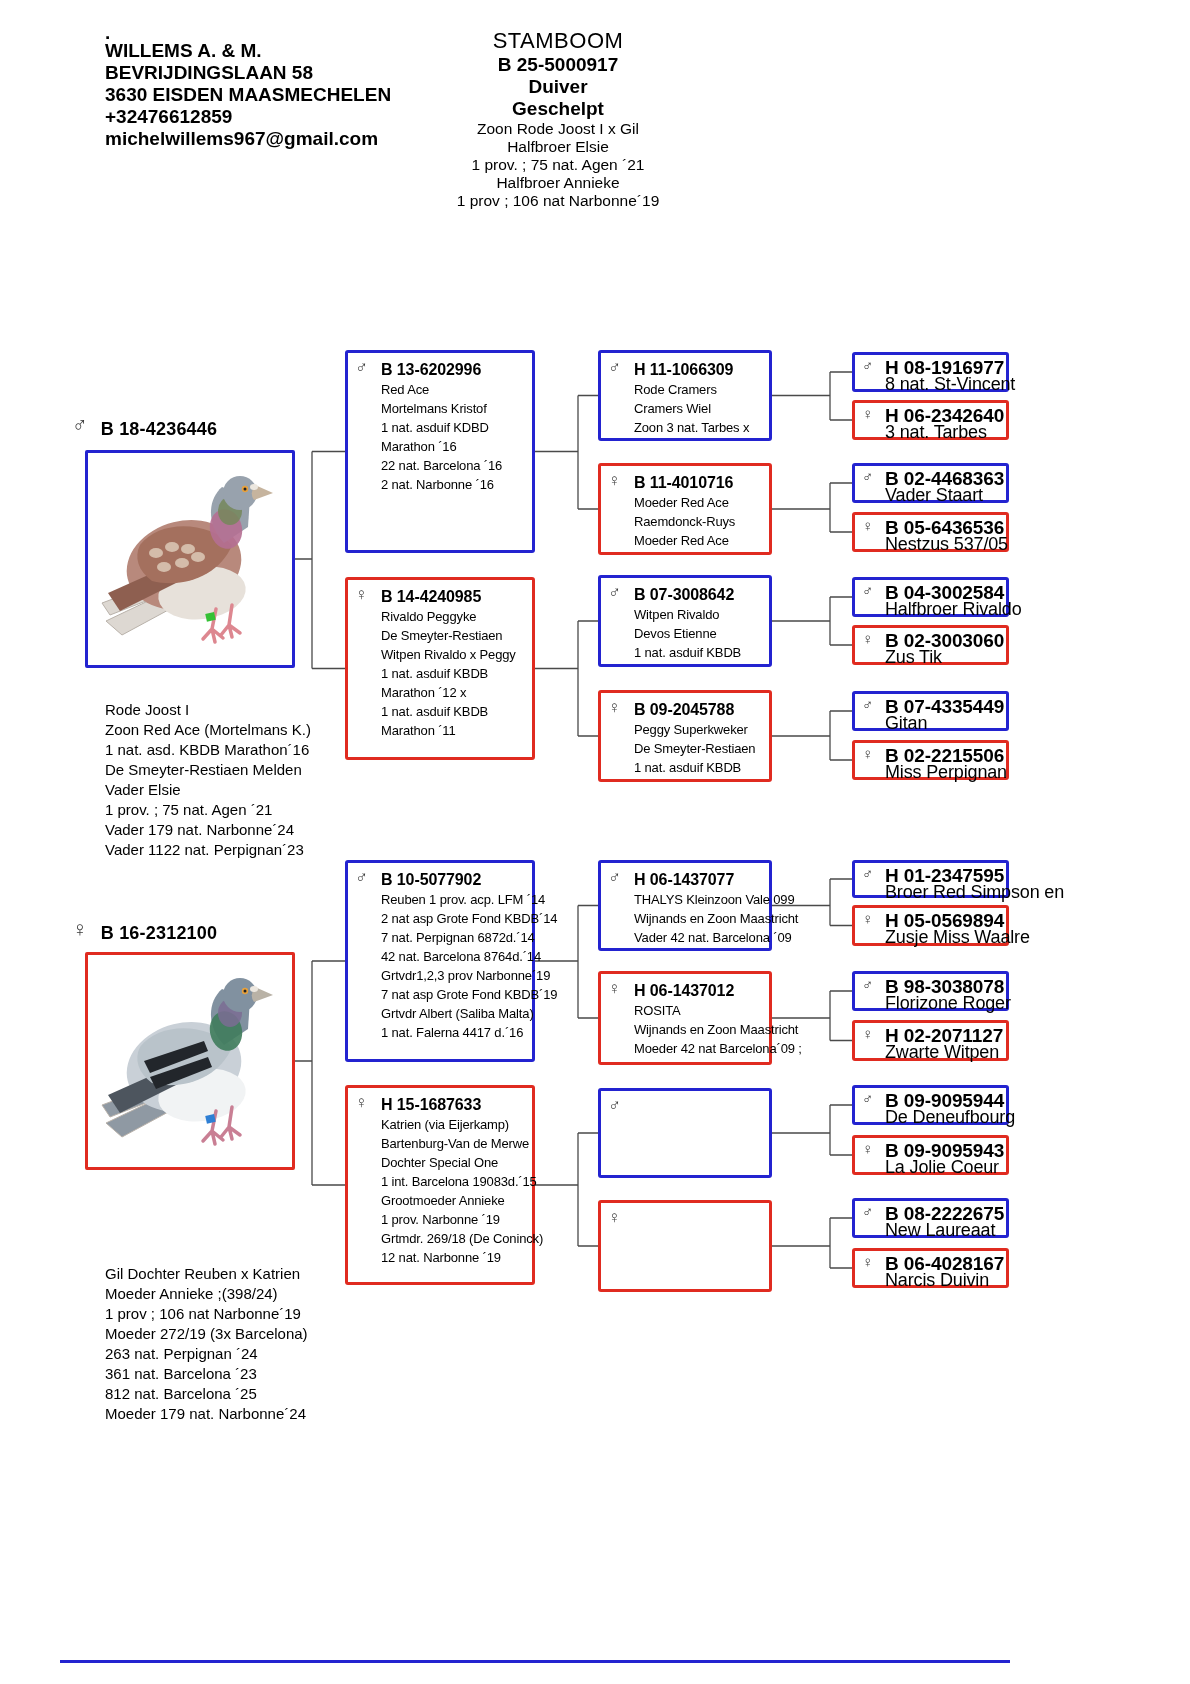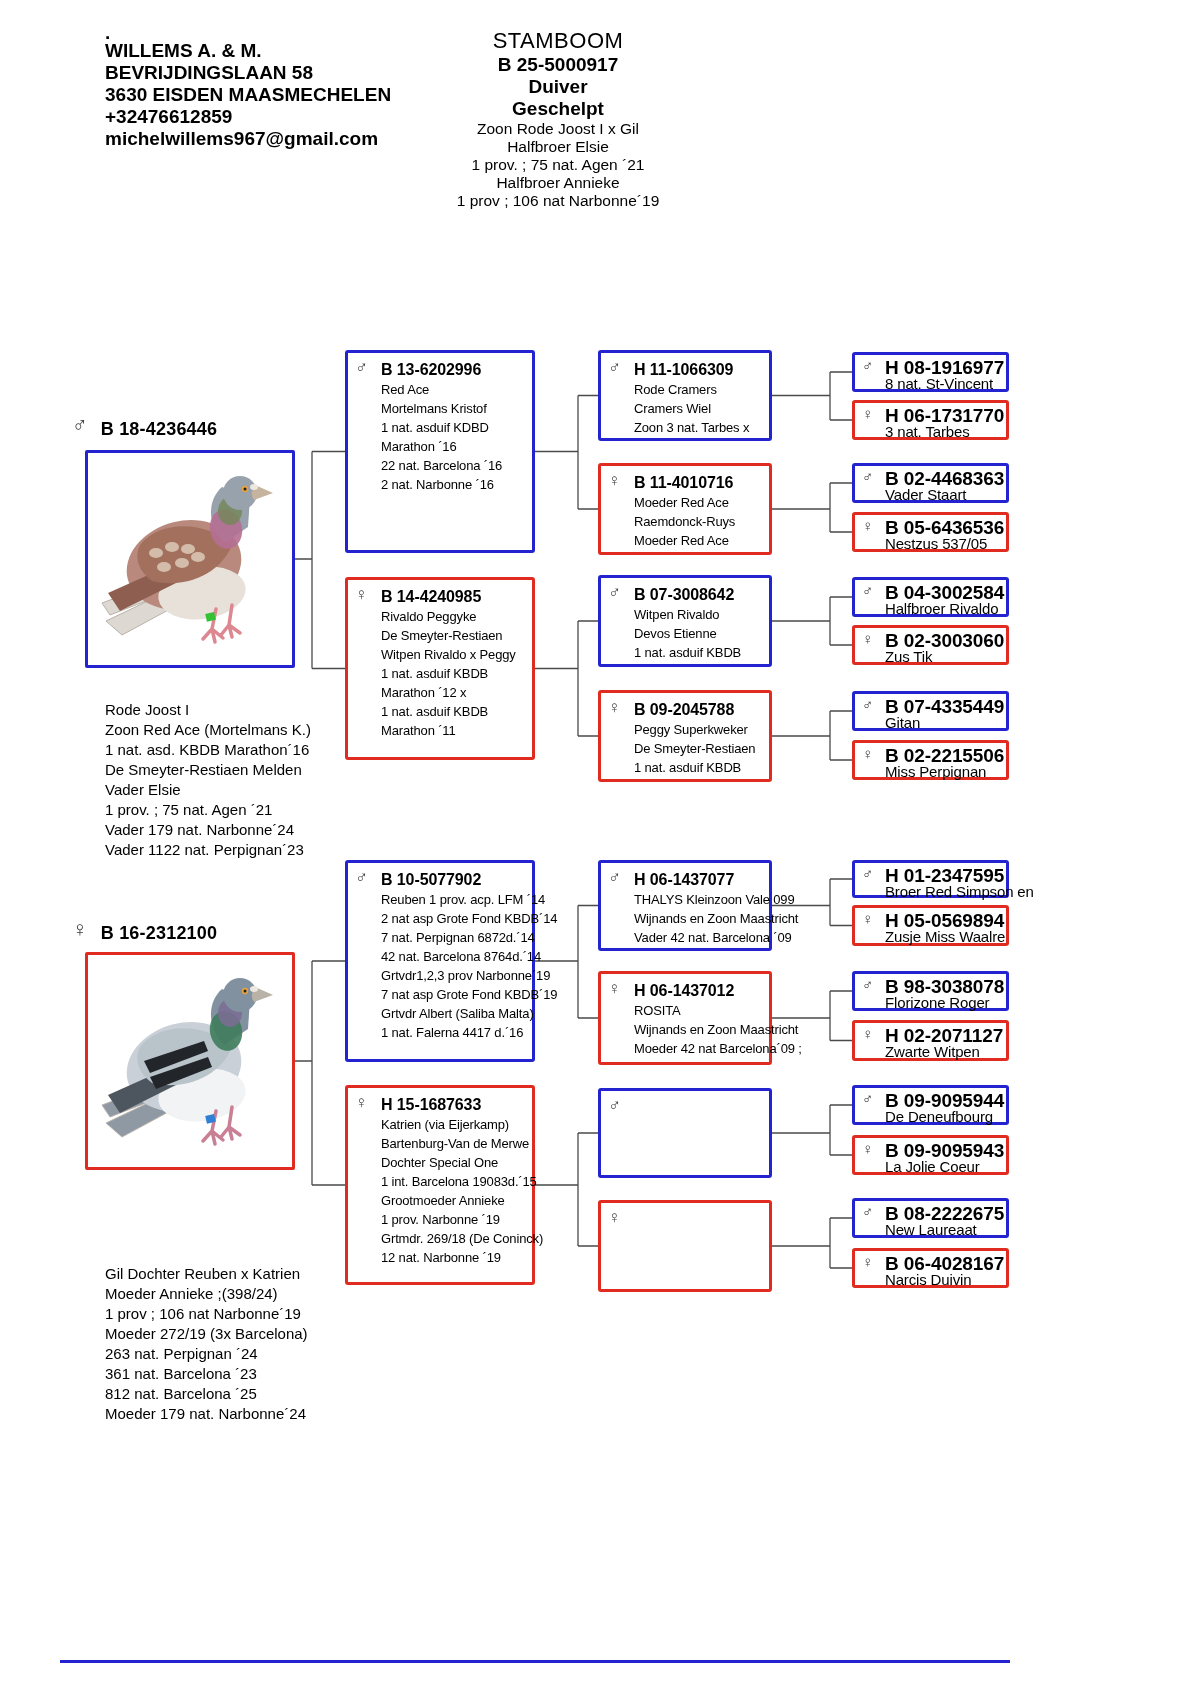--- a/index.html
+++ b/index.html
@@ -22,21 +22,21 @@
   .desc{position:absolute;font-size:15px;line-height:20px;white-space:nowrap;}
   
   .pbox{position:absolute;box-sizing:border-box;background:#fff;border:3px solid #000;border-radius:3px;
         padding:7px 6px 5px 7px;display:grid;grid-template-columns:26px 1fr;align-items:start;}
   .pbox .sex-glyph{font-size:17px;color:#3a3a3a;line-height:16px;}
   .pbox .ring{font-weight:bold;font-size:16px;line-height:20px;letter-spacing:-.1px;white-space:nowrap;}
   .pbox .line{font-size:13px;line-height:19px;letter-spacing:-.15px;white-space:nowrap;}
   .pbox.small{padding:4px 6px 3px 7px;grid-template-columns:23px 1fr;}
   .pbox.small .sex-glyph{font-size:15px;line-height:14px;}
   .pbox.small .ring{font-size:19px;line-height:18px;}
-  .pbox.small .line{font-size:15px;line-height:14px;}
+  .pbox.small .line{font-size:18px;line-height:14px;}
   
   .connector-layer{position:absolute;left:0;top:0;width:1190px;height:1684px;}
   .footer-rule{position:absolute;left:60px;top:1660px;width:950px;height:3px;background:#2323d0;}
 </style>
 </head>
 <body>
 
 <div class="page" id="page">
 
   <div class="owner" id="owner-block">
@@ -263,21 +263,21 @@
       <div class="pbox small" style="left: 852px; top: 352px; width: 157px; height: 40px; border-color: rgb(35, 35, 208);">
         <span class="sex-glyph">♂</span>
         <div>
           <div class="ring">H 08-1916977</div>
           <div class="line">8 nat. St-Vincent</div>
         </div>
       </div>
       <div class="pbox small" style="left: 852px; top: 400px; width: 157px; height: 40px; border-color: rgb(224, 43, 32);">
         <span class="sex-glyph">♀</span>
         <div>
-          <div class="ring">H 06-1731770</div>
+          <div class="ring">H 06-2342640</div>
           <div class="line">3 nat. Tarbes</div>
         </div>
       </div>
       <div class="pbox small" style="left: 852px; top: 463px; width: 157px; height: 40px; border-color: rgb(35, 35, 208);">
         <span class="sex-glyph">♂</span>
         <div>
           <div class="ring">B 02-4468363</div>
           <div class="line">Vader Staart</div>
         </div>
       </div>

